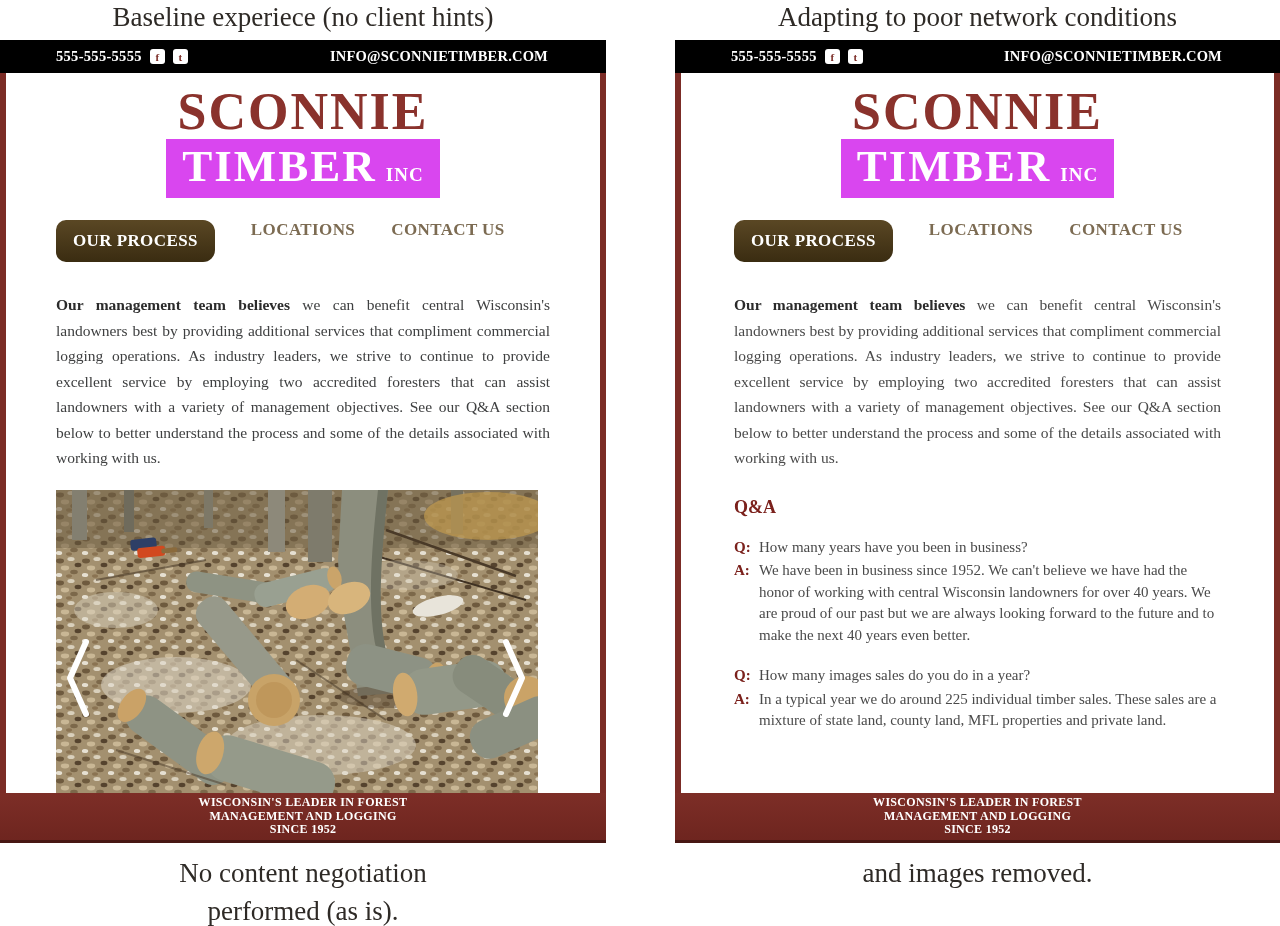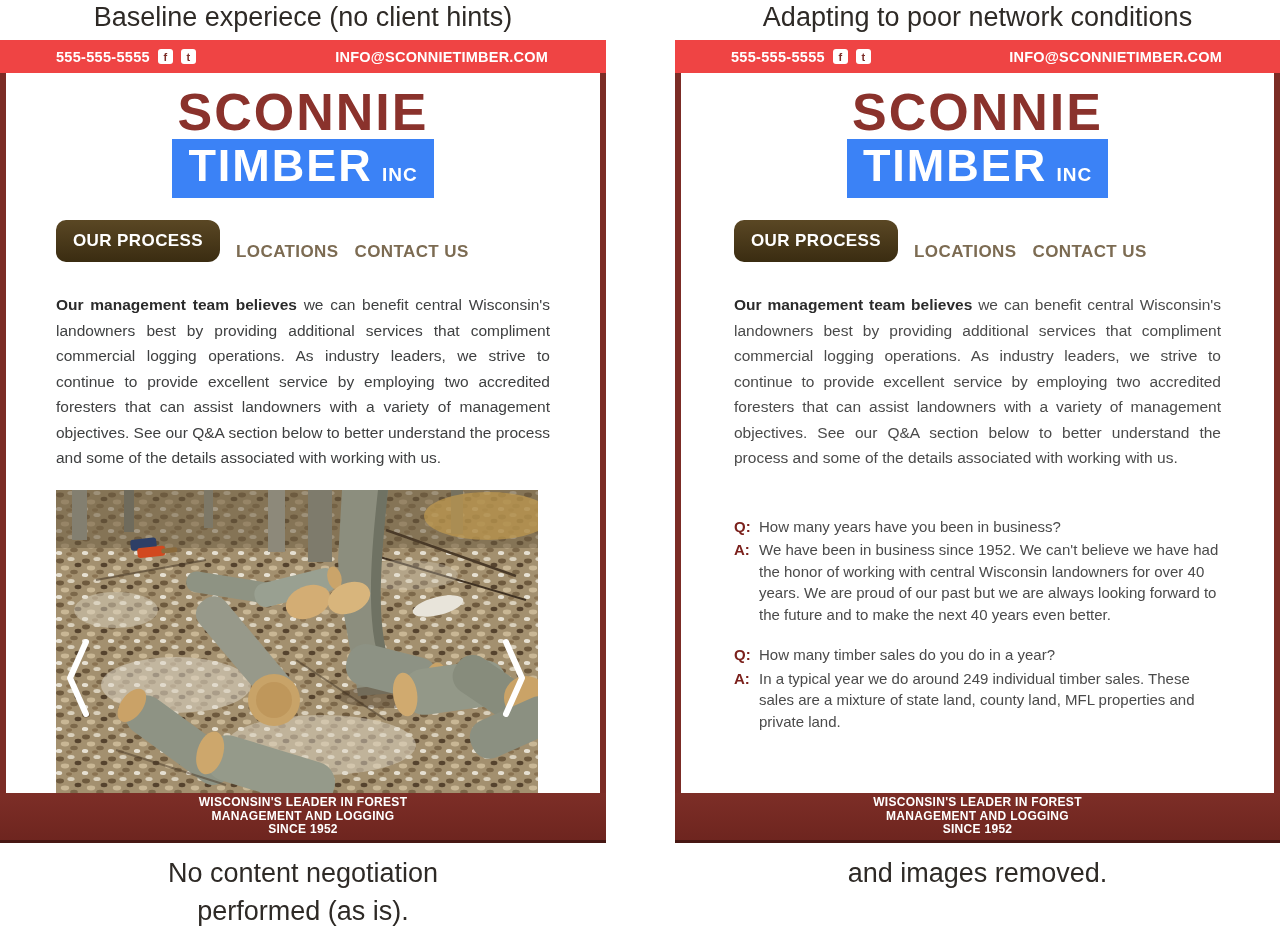--- a/index.html
+++ b/index.html
@@ -1,52 +1,52 @@
 <!DOCTYPE html>
 <html><head>
 <meta charset="utf-8">
 <style>
   * { margin:0; padding:0; box-sizing:border-box; }
   html,body { width:1280px; height:926px; background:#ffffff; overflow:hidden;
               font-family:"Liberation Sans", sans-serif; }
-  .stage { position:relative; width:1280px; height:926px; }
+  .stage { position:relative; width:1280px; height:926px;font-family:Liberation Serif, serif; }
 
   .panel { position:absolute; top:0; }
   .panel.left  { left:0;   width:606px; }
   .panel.right { left:675px; width:605px; }
 
   .panel-title { height:40px; font-size:27px; line-height:34px; text-align:center;
                  color:#2e2a26; font-weight:400; }
 
   
   .site { height:803px; background:#ffffff; border-left:6px solid #7b2c26;
           border-right:6px solid #7b2c26; display:flex; flex-direction:column; }
 
-  .topbar { height:33px; flex:none; background:#ef4444; display:flex; align-items:center;
+  .topbar { height:33px; flex:none; background:#000000; display:flex; align-items:center;
             justify-content:space-between; padding:0 58px 0 56px; margin:0 -6px; }
   .tb-left { display:flex; align-items:center; gap:8px; }
   .tb-phone { color:#fff; font-weight:bold; font-size:14.5px; letter-spacing:.3px; }
   .soc { width:15px; height:15px; background:#fff; border-radius:3px; color:#7b2c26;
          font-size:11px; font-weight:bold; display:flex; align-items:center;
          justify-content:center; cursor:pointer; }
   .tb-email { color:#fff; font-weight:bold; font-size:14.5px; letter-spacing:.2px; }
 
   .main { flex:1; display:flex; flex-direction:column; overflow:hidden; }
   .panel.left  .main { padding:0 50px; }
   .panel.right .main { padding:0 53px; }
 
   .logo { text-align:center; margin-top:16px; }
   .logo-top { font-size:52px; font-weight:800; color:#8a322c; letter-spacing:2px;
               line-height:46px; }
-  .logo-box { display:inline-block; background:#3b82f6; color:#fff; margin-top:4px;
+  .logo-box { display:inline-block; background:#d946ef; color:#fff; margin-top:4px;
               padding:1px 16px 6px 16px; }
   .logo-timber { font-size:45px; font-weight:800; letter-spacing:2px; vertical-align:baseline; }
   .logo-inc { font-size:19px; font-weight:800; margin-left:9px; letter-spacing:1px; }
 
-  .nav { display:flex; align-items:flex-end; margin-top:22px; gap:16px; }
+  .nav { display:flex; align-items:flex-start; margin-top:22px; gap:36px; }
   .nav-btn { background:linear-gradient(#5a4724, #3a2c11); color:#fff; font-weight:bold;
              font-size:17px; letter-spacing:.4px; padding:11px 17px;
              border-radius:10px 12px 12px 10px; cursor:pointer; }
   .nav-link { color:#7c6b52; font-weight:bold; font-size:17px; letter-spacing:.4px;
               cursor:pointer; }
 
   .intro { margin-top:30px; font-size:15.5px; line-height:25.5px; color:#3f4041;
            text-align:justify; }
   .intro b { color:#2b2b2b; }
   .panel.right .intro { font-size:15.5px; line-height:25.5px; color:#4a4a4a; }
@@ -244,40 +244,41 @@
 
         <div class="nav">
           <span class="nav-btn">OUR PROCESS</span>
           <span class="nav-link">LOCATIONS</span>
           <span class="nav-link">CONTACT US</span>
         </div>
 
         <p class="intro"><b>Our management team believes</b><span> we can benefit central Wisconsin's landowners best by providing additional services that compliment commercial logging operations. As industry leaders, we strive to continue to provide excellent service by employing two accredited foresters that can assist landowners with a variety of management objectives. See our Q&amp;A section below to better understand the process and some of the details associated with working with us.</span></p>
 
         <div class="qa">
+          <div class="qa-heading">Q&amp;A</div>
 
           <div class="qa-item">
             <div class="qa-row">
               <span class="qa-label">Q:</span>
               <span class="qa-text">How many years have you been in business?</span>
             </div>
             <div class="qa-row">
               <span class="qa-label">A:</span>
               <span class="qa-text">We have been in business since 1952. We can't believe we have had the honor of working with central Wisconsin landowners for over 40 years. We are proud of our past but we are always looking forward to the future and to make the next 40 years even better.</span>
             </div>
           </div>
 
           <div class="qa-item">
             <div class="qa-row">
               <span class="qa-label">Q:</span>
-              <span class="qa-text">How many timber sales do you do in a year?</span>
+              <span class="qa-text">How many images sales do you do in a year?</span>
             </div>
             <div class="qa-row">
               <span class="qa-label">A:</span>
-              <span class="qa-text">In a typical year we do around 249 individual timber sales. These sales are a mixture of state land, county land, MFL properties and private land.</span>
+              <span class="qa-text">In a typical year we do around 225 individual timber sales. These sales are a mixture of state land, county land, MFL properties and private land.</span>
             </div>
           </div>
         </div>
       </div>
 
       <div class="site-footer">
         <span class="footer-line">WISCONSIN'S LEADER IN FOREST</span>
         <span class="footer-line">MANAGEMENT AND LOGGING</span>
         <span class="footer-line">SINCE 1952</span>
       </div>

